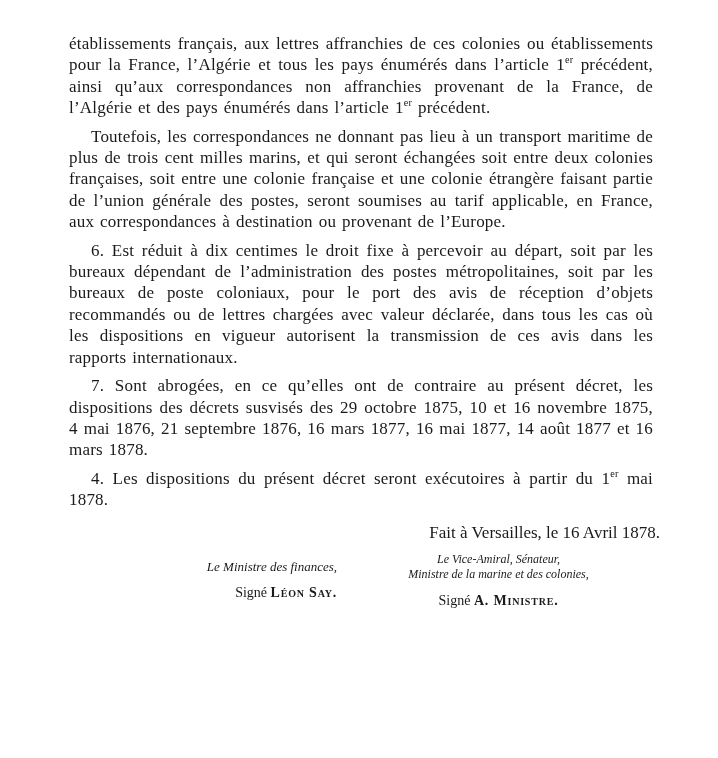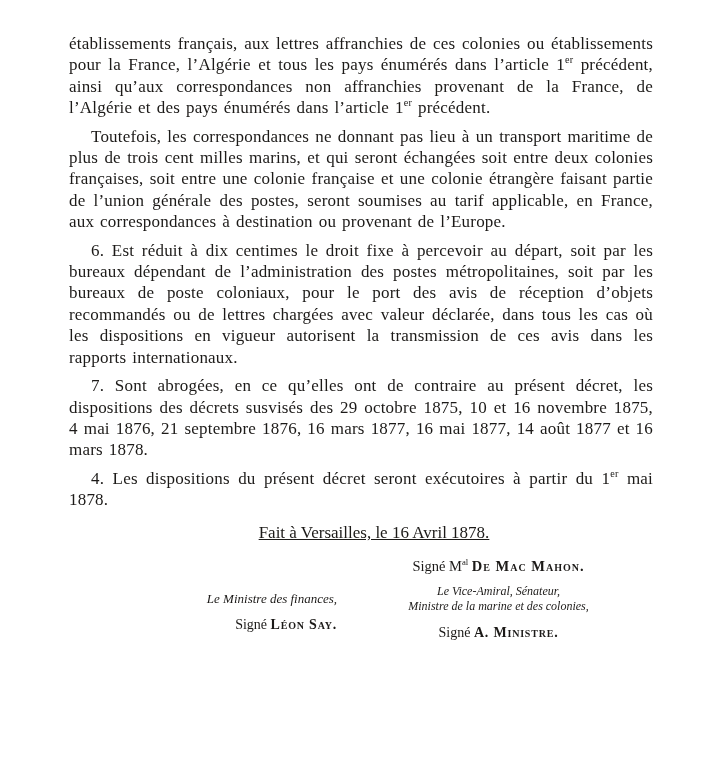--- a/index.html
+++ b/index.html
@@ -28,22 +28,21 @@
   }
   .para.indent { text-indent: 22px; }
   sup {
     font-size: 0.6em;
     line-height: 0;
     vertical-align: super;
   }
   .dateline {
     margin: 11px 0 0 0;
     text-indent: 26px;
-    text-align: center;
-    text-decoration: underline;
+    text-align: right;
   }
   .sig-macmahon {
     margin-top: 15px;
     margin-left: 46%;
     width: 54%;
     text-align: center;
     font-size: 14.5px;
     line-height: 17px;
   }
   .sig-name-caps {
@@ -87,24 +86,20 @@
   <div id="decree-body">
       <p class="para"><span>établissements français, aux lettres affranchies de ces colonies ou établissements pour la France, l’Algérie et tous les pays énumérés dans l’article 1</span><sup>er</sup><span> précédent, ainsi qu’aux correspondances non affranchies provenant de la France, de l’Algérie et des pays énumérés dans l’article 1</span><sup>er</sup><span> précédent.</span></p>
       <p class="para indent"><span>Toutefois, les correspondances ne donnant pas lieu à un transport maritime de plus de trois cent milles marins, et qui seront échangées soit entre deux colonies françaises, soit entre une colonie française et une colonie étrangère faisant partie de l’union générale des postes, seront soumises au tarif applicable, en France, aux correspondances à destination ou provenant de l’Europe.</span></p>
       <p class="para indent"><span>6. Est réduit à dix centimes le droit fixe à percevoir au départ, soit par les bureaux dépendant de l’administration des postes métropolitaines, soit par les bureaux de poste coloniaux, pour le port des avis de réception d’objets recommandés ou de lettres chargées avec valeur déclarée, dans tous les cas où les dispositions en vigueur autorisent la transmission de ces avis dans les rapports internationaux.</span></p>
       <p class="para indent"><span>7. Sont abrogées, en ce qu’elles ont de contraire au présent décret, les dispositions des décrets susvisés des 29 octobre 1875, 10 et 16 novembre 1875, 4 mai 1876, 21 septembre 1876, 16 mars 1877, 16 mai 1877, 14 août 1877 et 16 mars 1878.</span></p>
       <p class="para indent"><span>4. Les dispositions du présent décret seront exécutoires à partir du 1</span><sup>er</sup><span> mai 1878.</span></p>
     </div>
 
   <p class="dateline">Fait à Versailles, le 16 Avril 1878.</p>
 
-  <div class="sig-macmahon">
-    <span>Signé M</span><sup>al</sup>
-    <span class="sig-name-caps">De Mac Mahon.</span>
-  </div>
 
   <div class="sig-cols">
 
     <div class="sig-col-left">
       <div class="sig-title">Le Ministre des finances,</div>
       <div class="sig-signed">
         <span>Signé</span>
         <span class="sig-name-caps">Léon Say.</span>
       </div>
     </div>

